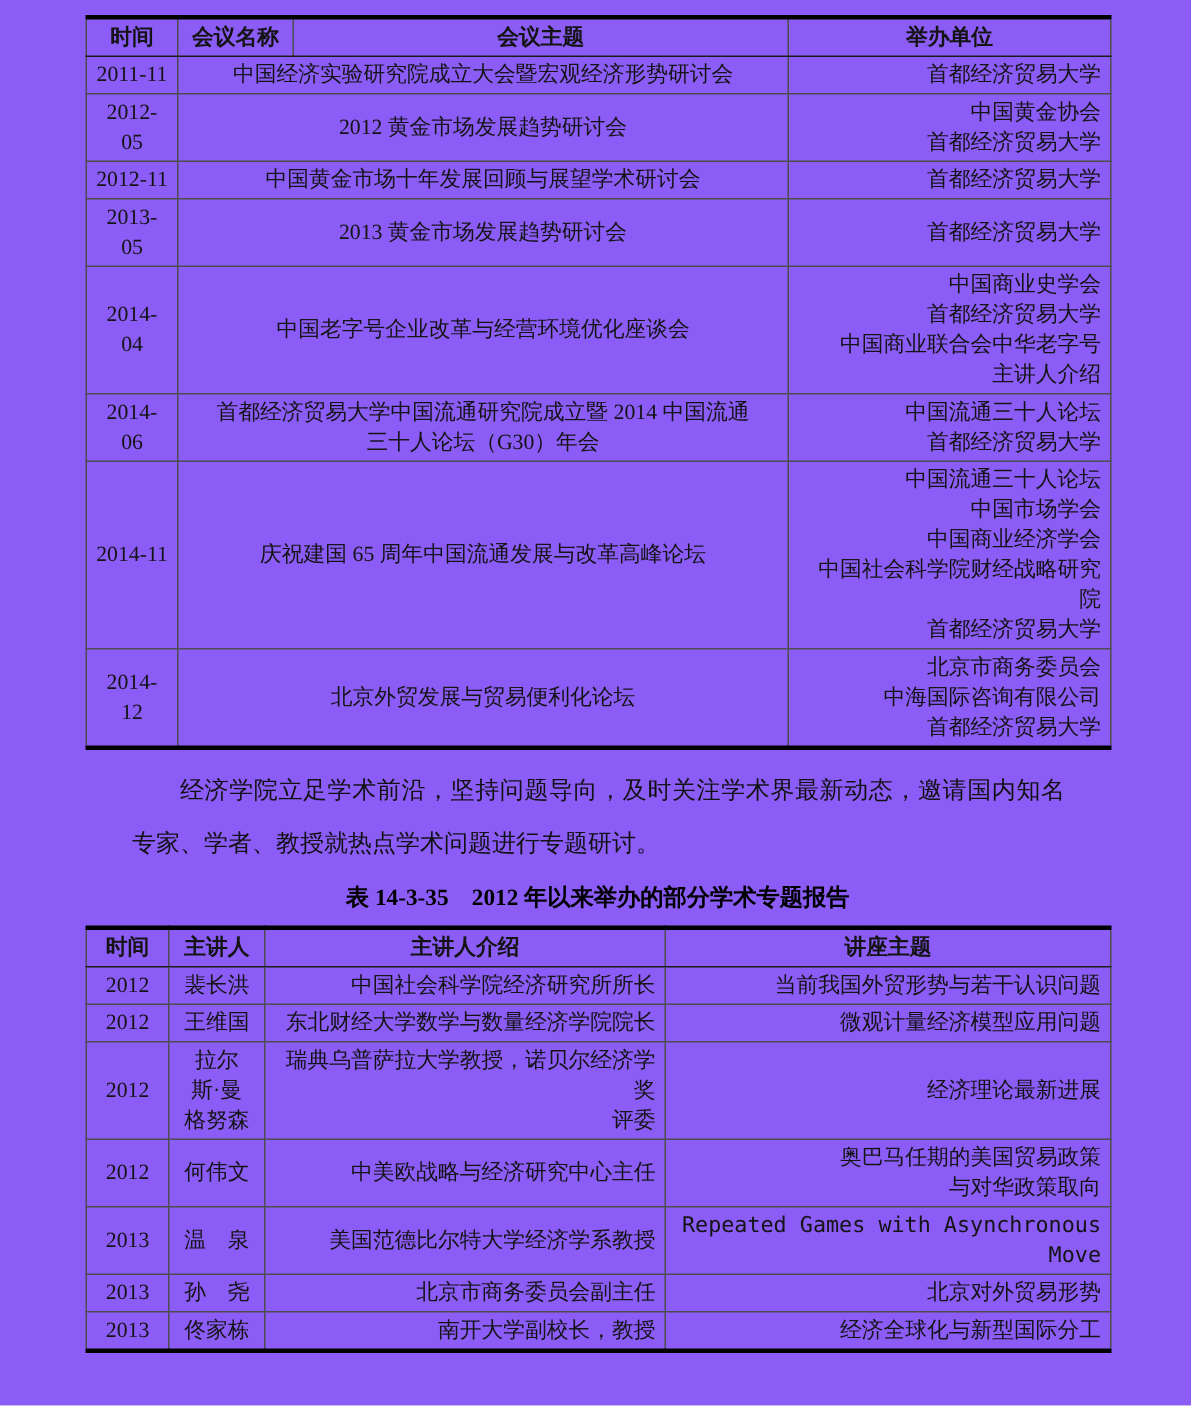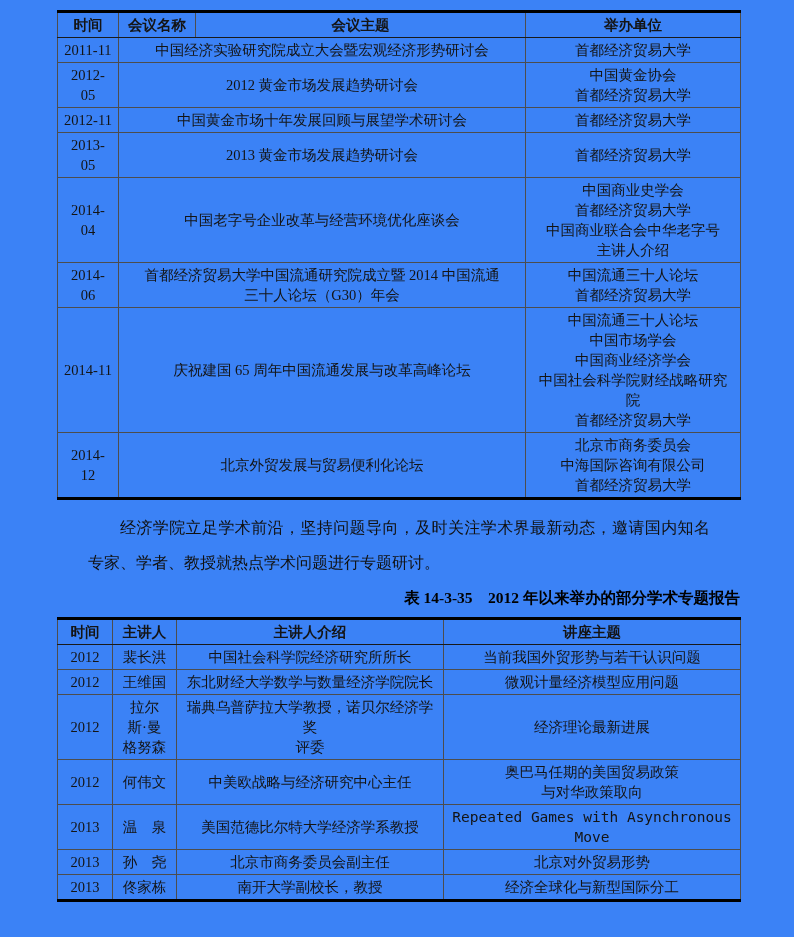--- a/index.html
+++ b/index.html
@@ -2,21 +2,21 @@
 <html><head>
 <meta charset="utf-8">
 <style>
   html, body { margin: 0; padding: 0; background: #ffffff; }
   .page {
     position: relative;
     width: 794px;
     height: 937px;
     box-sizing: border-box;
     padding: 10px 0 0 57px;
-    background: #3b82f6;
+    background: #8b5cf6;
     color: #141414;
     font-family: "Liberation Serif", serif;
     overflow: hidden;
   }
   table.doc {
     border-collapse: collapse;
     table-layout: fixed;
     width: 683px;
     border-top: 3px solid #000;
     border-bottom: 3px solid #000;
@@ -29,34 +29,34 @@
     vertical-align: middle;
     overflow: hidden;
   }
   table.doc th {
     text-align: center;
     font-weight: bold;
     border-bottom: 1.5px solid #1a1a1a;
     padding: 2px 2px;
   }
   td.c { text-align: center; }
-  td.l { text-align: center; }
+  td.l { text-align: right; }
   td .line { display: block; }
   td.latin { font-family: "DejaVu Sans Mono", monospace; font-size: 12.5px; }
   .para {
     font-size: 16px;
     line-height: 35px;
     text-indent: 2em;
     text-align: justify;
     margin: 10px 84px 8px 31px;
     color: #111;
   }
   .caption {
     width: 683px;
-    text-align: right;
+    text-align: center;
     font-weight: bold;
     font-size: 15.5px;
     margin: 6px 0 8px 0;
     color: #000;
   }
 </style>
 </head>
 <body>
 
 <div class="page">

